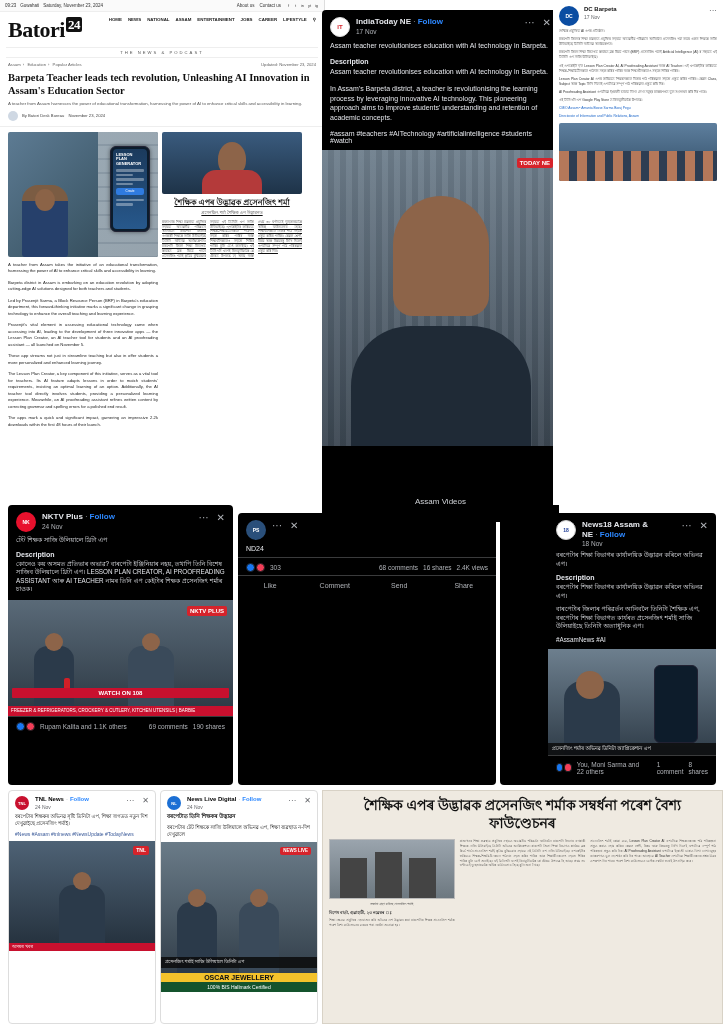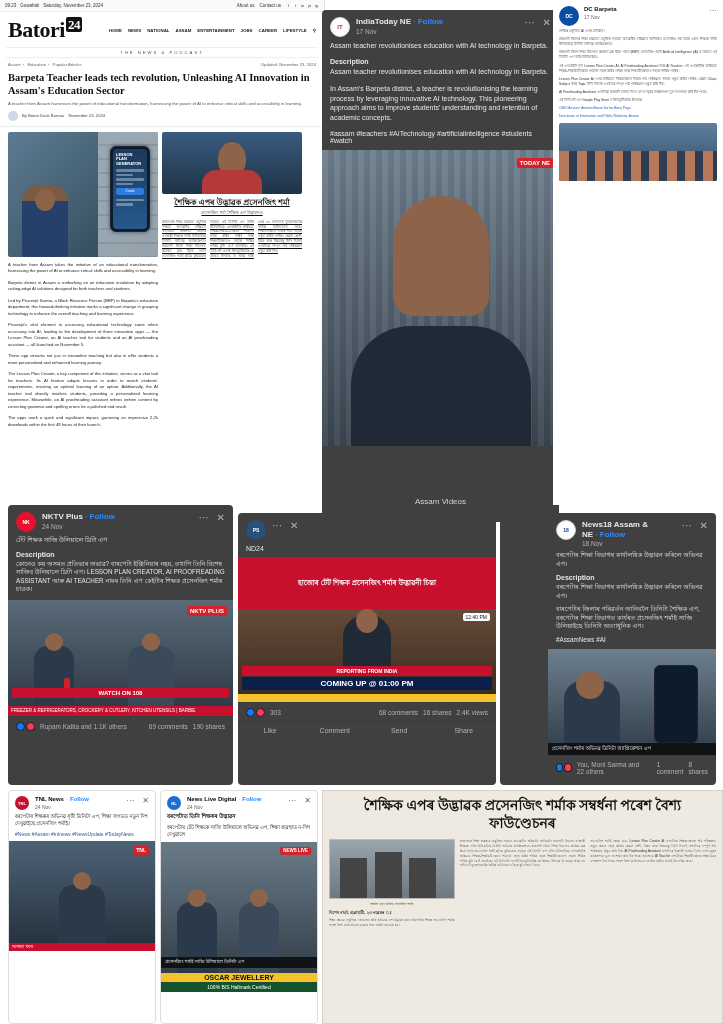--- a/index.html
+++ b/index.html
@@ -25,21 +25,21 @@
     border-bottom: 1px solid #eee; background: #fafafa;
   }
   .art-topbar .left { display: flex; gap: 4px; align-items: center; }
   .art-topbar .right { display: flex; gap: 5px; align-items: center; }
   .art-topbar .soc { display: flex; gap: 2px; }
   .art-topbar .soc span {
     width: 5px; height: 5px; display: inline-block; color: #444; font-size: 4px;
     text-align: center; line-height: 5px;
   }
   .masthead {
-    display: flex; align-items: center; justify-content: space-between;
+    display: flex; align-items: flex-start; justify-content: space-between;
     padding: 5px 8px 2px;
   }
   .logo {
     font-family: "Liberation Serif", serif;
     font-size: 22px; font-weight: bold; letter-spacing: -0.5px; color: #111;
   }
   .logo .num {
     background: #111; color: #fff; font-size: 13px; padding: 0 2px; border-radius: 2px;
     vertical-align: super; margin-left: 1px;
   }
@@ -126,21 +126,21 @@
   .as-head {
     font-family: "Liberation Serif", serif; text-align: center; font-weight: bold;
     font-size: 8px; line-height: 1.25; padding: 4px 2px 2px;
   }
   .as-sub { text-align: center; font-size: 4.2px; color: #444; padding-bottom: 3px; }
   .as-cols { column-count: 3; column-gap: 4px; font-size: 3.3px; line-height: 1.5;
     text-align: justify; color: #333; }
 
   
   .card {
-    position: absolute; background: #404040; color: #e4e6eb;
+    position: absolute; background: #000000; color: #e4e6eb;
     border-radius: 4px; overflow: hidden; font-size: 7px;
   }
   .card.light { background: #fff; color: #050505; }
   .card-head { display: flex; align-items: flex-start; padding: 7px 8px 4px; gap: 6px; }
   .av {
     width: 20px; height: 20px; border-radius: 50%; flex: 0 0 20px;
     display: flex; align-items: center; justify-content: center;
     font-size: 5px; font-weight: bold; color: #fff; overflow: hidden; position: relative;
   }
   .av.it { background: #fff; color: #d6232b; border: 1px solid #ddd; font-size: 6px; }
@@ -463,30 +463,20 @@
     <div class="card-head">
       <div class="av ps">PS</div>
       <div class="head-actions">
         <span>···</span>
         <span>✕</span>
       </div>
     </div>
     <div class="card-body" style="padding-bottom:4px;">
       <div class="desc">ND24</div>
     </div>
-    <div class="media" style="height:145px;">
-      <div class="fill" style="background:linear-gradient(#7d5c46,#3a2a20);"></div>
-      <div style="position:absolute;left:0;right:0;top:0;height:52px;background:#c8102e;color:#fff;font-size:7px;font-weight:bold;display:flex;align-items:center;justify-content:center;text-align:center;padding:0 20px;line-height:1.25;">হাজোৰ টেট শিক্ষক প্ৰসেনজিৎ শৰ্মাৰ উদ্ভাৱনী চিন্তা</div>
-      <div style="position:absolute;left:50%;top:58px;transform:translateX(-50%);width:48px;height:60px;border-radius:22px 22px 8px 8px;background:#1f2a36;"></div>
-      <div style="position:absolute;left:50%;top:52px;transform:translateX(-50%);width:22px;height:24px;border-radius:50%;background:#8d6449;"></div>
-      <div class="banner-red" style="bottom:26px;font-size:5px;">REPORTING FROM INDIA</div>
-      <div style="position:absolute;left:4px;right:4px;bottom:12px;background:#0a1f4a;color:#fff;font-size:8px;font-weight:bold;text-align:center;padding:2px 0;">COMING UP @ 01:00 PM</div>
-      <div style="position:absolute;right:6px;top:56px;background:#fff;color:#111;font-size:5px;padding:1px 3px;border-radius:2px;">12:40 PM</div>
-      <div class="yellow-strip" style="bottom:0;">&nbsp;</div>
-    </div>
     <div class="engage">
       <span class="rx"></span>
       <span class="rx red"></span>
       <span>303</span>
       <span class="spacer"></span>
       <span>68 comments</span>
       <span>16 shares</span>
       <span>2.4K views</span>
     </div>
     <div class="actions">

